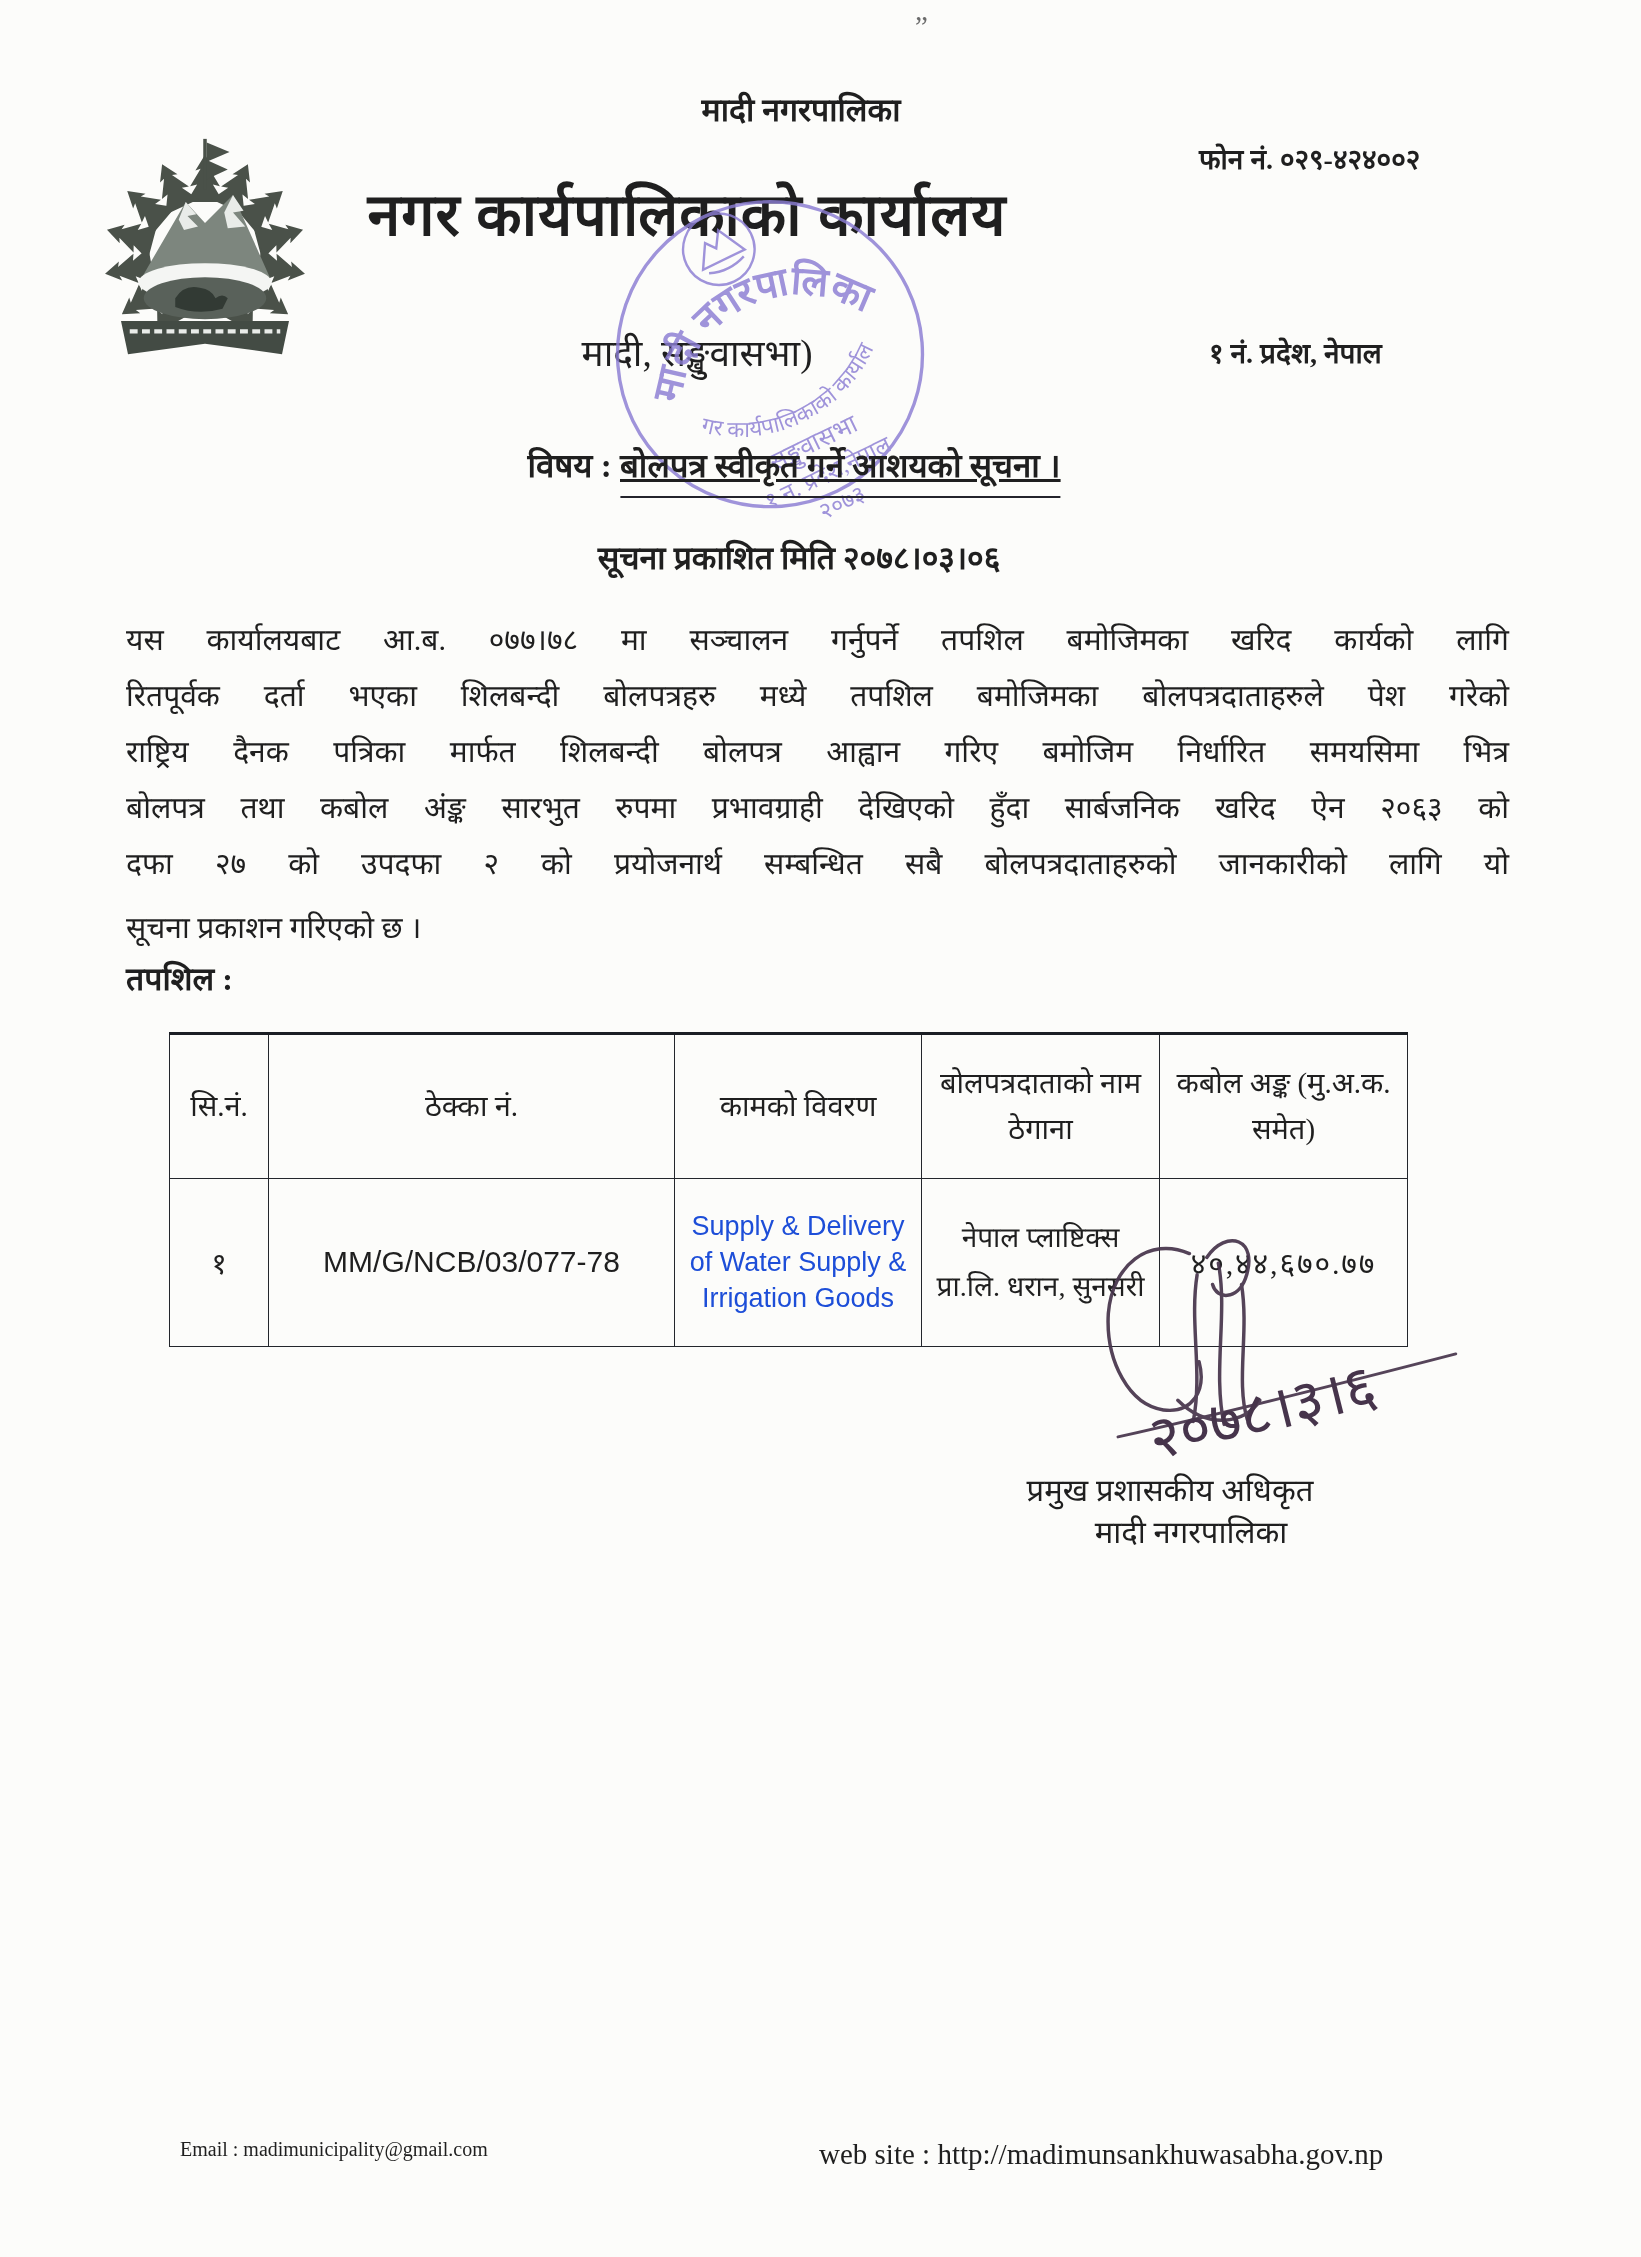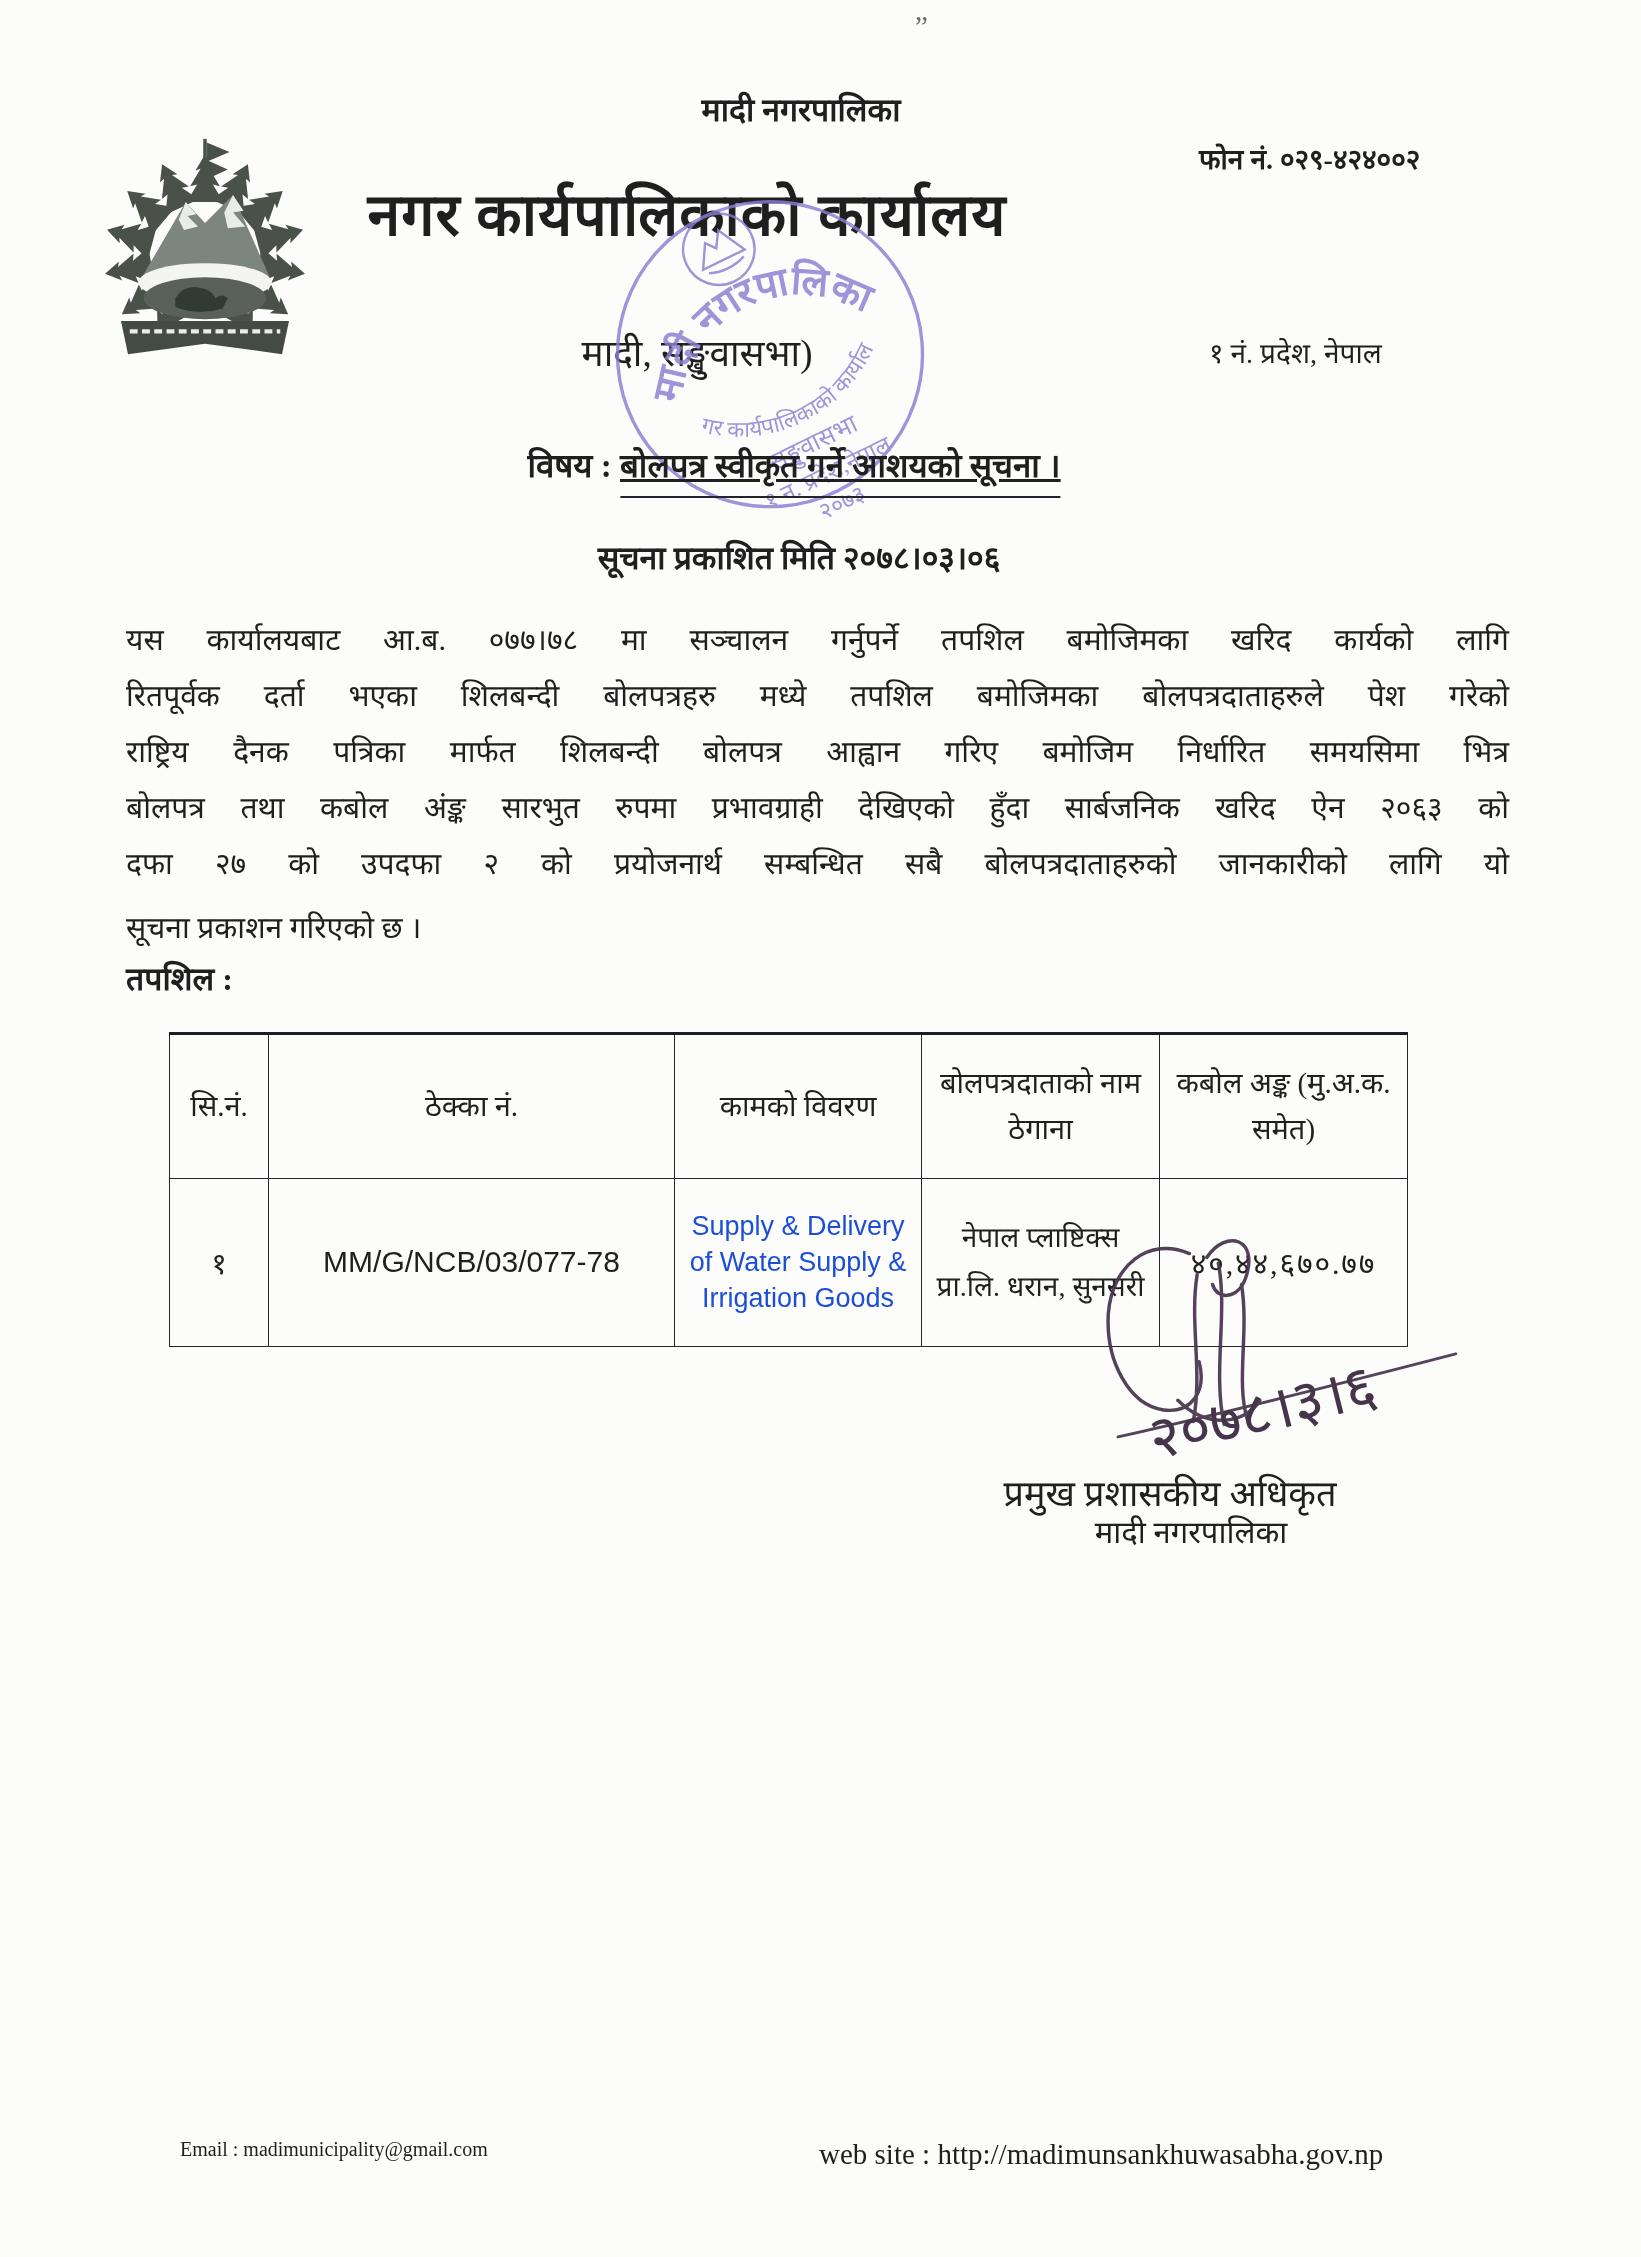--- a/index.html
+++ b/index.html
@@ -13,21 +13,21 @@
     color:#1f1f1f;
   }
   .abs{position:absolute;}
   .ctr{transform:translateX(-50%);}
   .scan-mark{left:915px;top:9.7px;font-size:29px;color:#6b6b6b;}
   
   .muni-name{left:801px;top:87px;font-size:32px;font-weight:bold;white-space:nowrap;}
   .phone{left:1199px;top:131px;font-size:28px;font-weight:bold;white-space:nowrap;margin-top:8px;}
   .office-title{left:687px;top:172px;font-size:59px;font-weight:bold;letter-spacing:1px;white-space:nowrap;}
   .address{left:697px;top:326px;font-size:37px;white-space:nowrap;}
-  .province{left:1209px;top:333px;font-size:28px;font-weight:normal;white-space:nowrap;}
+  .province{left:1209px;top:333px;font-size:28px;font-weight:bold;white-space:nowrap;}
   .stamp-svg{left:577px;top:156px;opacity:.82;}
   .logo-svg{left:100px;top:135px;}
   
   .subject{left:794px;top:442px;font-size:33px;font-weight:bold;white-space:nowrap;}
   .subject .u{border-bottom:2.9px solid #23232b;padding-bottom:12px;text-decoration:underline;}
   .pubdate{left:799px;top:535px;font-size:32px;font-weight:bold;white-space:nowrap;}
   
   .body-block{left:126px;top:618px;width:1383px;font-size:30px;}
   .body-line{height:56px;text-align:justify;text-align-last:justify;white-space:normal;}
   .body-line.last{text-align-last:left;margin-top:8px;}
@@ -45,21 +45,21 @@
   }
   table.notice th{height:135px;font-size:29px;line-height:46px;border-top:3.9px solid #1b1e24;}
   table.notice td{height:159px;}
   td.c-sn{font-size:30px;}
   td.c-contract{font-size:30px;text-align:left;padding-left:17.4px;font-family:"Liberation Sans","DejaVu Sans",sans-serif;}
   td.c-work{font-size:27px;line-height:36px;font-family:"Liberation Sans","DejaVu Sans",sans-serif;color:#1d4ed8;}
   td.c-bidder{font-size:28px;line-height:49px;text-align:left;padding:5.8px 9.7px 5.8px 13.5px;vertical-align:middle;}
   td.c-amount{font-size:30px;letter-spacing:1.9px;vertical-align:middle;padding-bottom:53px;}
   
   .sig-svg{left:1062px;top:1207px;}
-  .sig-title{left:1170px;top:1468px;font-size:36px;white-space:nowrap;}
+  .sig-title{left:1170px;top:1468px;font-size:31px;white-space:nowrap;}
   .sig-org{left:1191px;top:1510px;font-size:31px;white-space:nowrap;}
   
   .foot-email{left:180px;top:2138px;font-size:20px;white-space:nowrap;}
   .foot-web{left:819px;top:2138px;font-size:29px;white-space:nowrap;}
   .stamp-text{font-family:"Liberation Serif","DejaVu Serif",serif;}
 </style>
 </head>
 <body>
 
 <div class="page">

